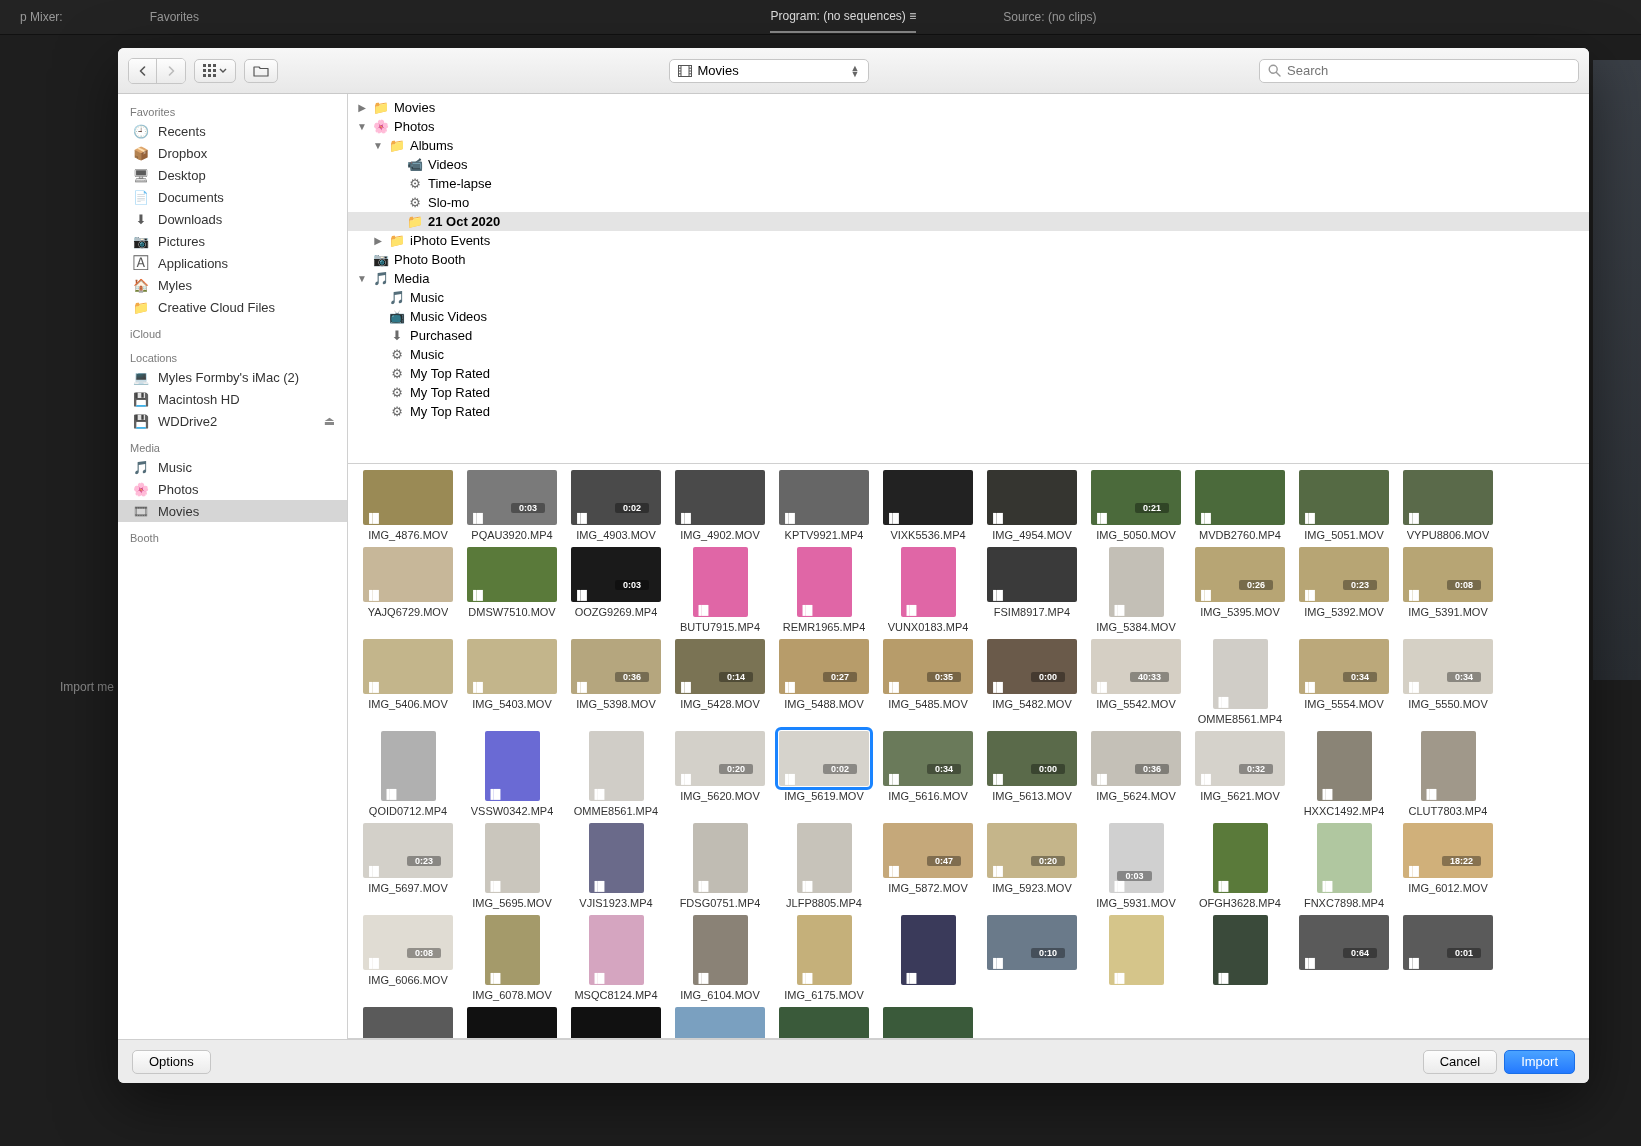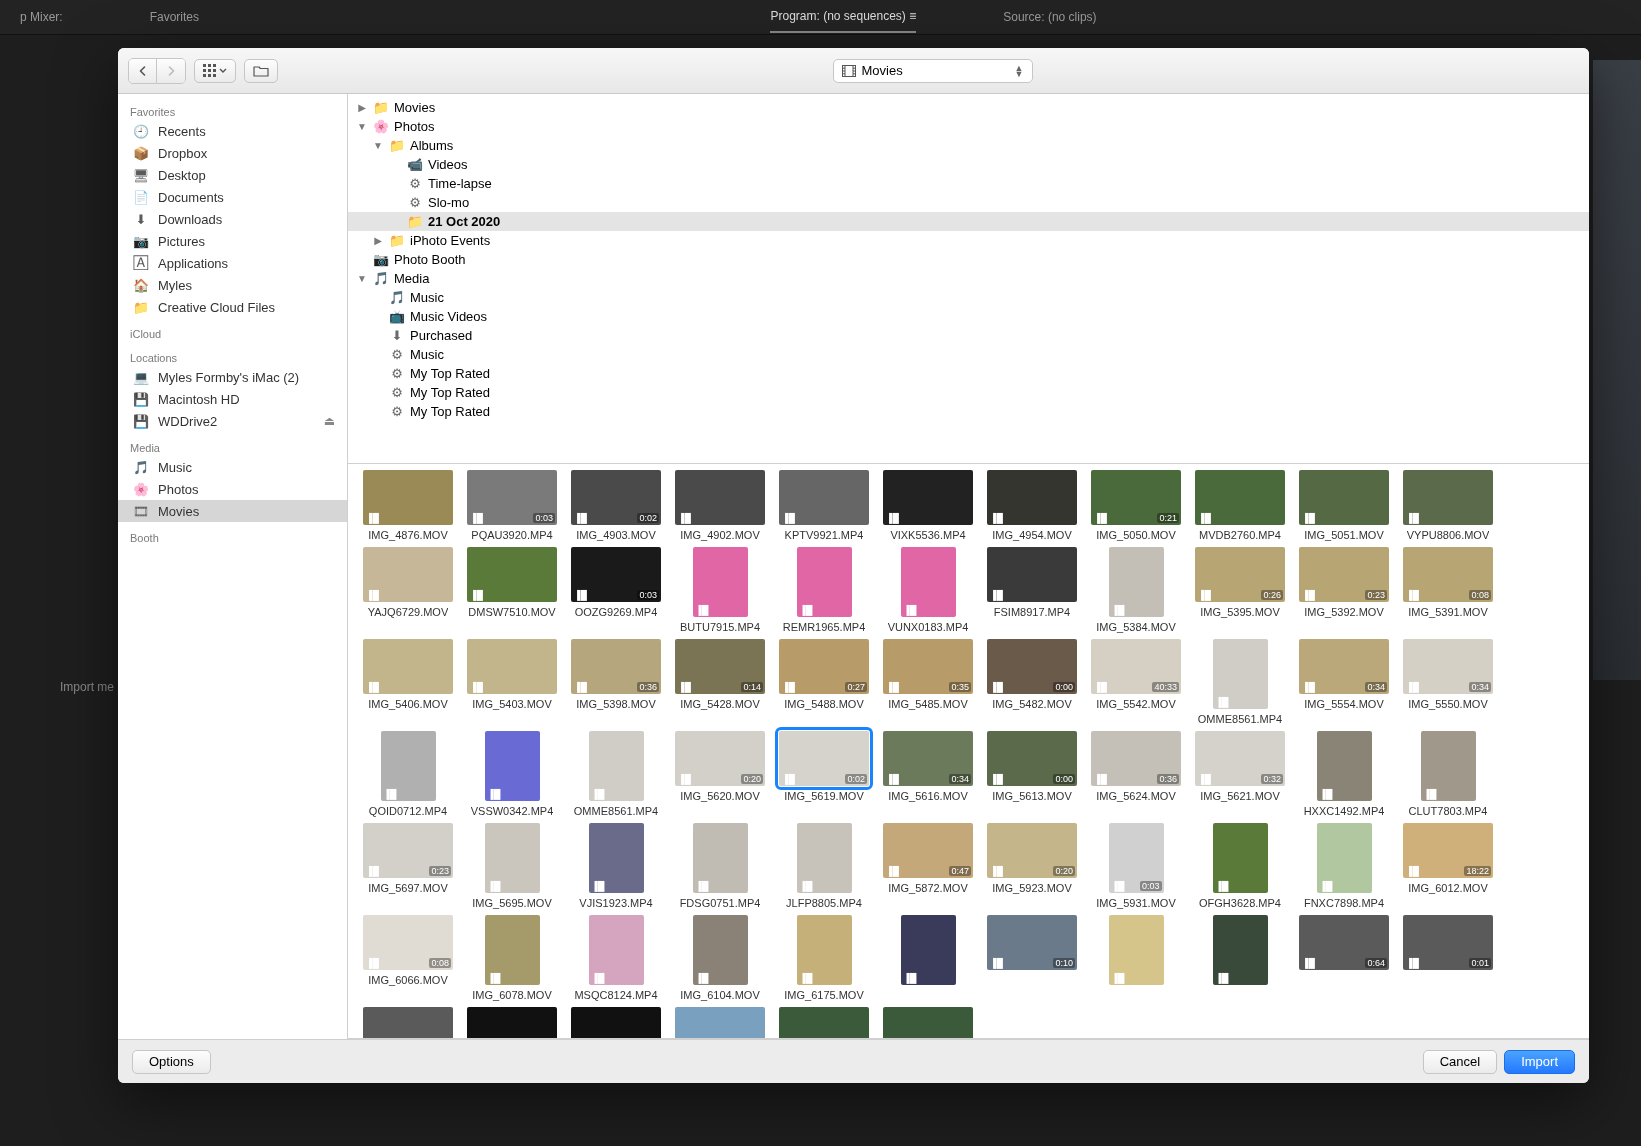--- a/index.html
+++ b/index.html
@@ -44,21 +44,21 @@
 .tree .ticon { width: 18px; display: inline-flex; justify-content: center; font-size: 13px; color: #6a6a6a; }
 .tree .indent1 { padding-left: 24px; }
 .tree .indent2 { padding-left: 42px; }
 
 
 .grid { flex: 1; background: #fff; overflow-y: auto; padding: 6px 10px; border-bottom: 1px solid #d0d0d0; position: relative; display: flex; flex-wrap: wrap; gap: 6px 4px; align-content: flex-start;  }
 .cell { width: 100px; display: flex; flex-direction: column; align-items: center; }
 .thumb { width: 90px; height: 55px; background: #888; border-radius: 2px; position: relative; display:flex; align-items:flex-end; justify-content:flex-end; }
 .thumb.port { width: 55px; height: 70px; }
 .thumb.selected { outline: 3px solid #1a84ff; outline-offset: 1px; }
-.dur { font-size: 9px; color: #fff; background: rgba(0,0,0,0.35); padding: 0 2px; border-radius: 2px; margin: 2px; }
+.dur { font-size: 9px; color: #fff; background: rgba(0,0,0,0.35); padding: 0 8px; border-radius: 2px; margin: 12px; font-weight: bold; }
 .cam { position: absolute; left: 3px; bottom: 2px; font-size: 9px; color: #fff; }
 .fname { font-size: 11px; color: #333; margin-top: 4px; white-space: nowrap; overflow: hidden; text-overflow: ellipsis; max-width: 98px; text-align: center; }
 
 
 .footer { height: 44px; background: #ececec; border-top: 1px solid #cfcfcf; display: flex; align-items: center; padding: 0 14px; gap: 7px; }
 .footer .spacer { flex: 1; }
 .btn { height: 24px; border: 1px solid #c6c6c6; border-radius: 5px; background: linear-gradient(#fdfdfd,#ebebeb); padding: 0 16px; font-size: 13px; cursor: pointer; }
 .btn.primary { background: linear-gradient(#4aa3ff,#2479ff); border: 1px solid #1b6fe6; color: #fff; }
 
 .bg-import { position: absolute; left: 60px; top: 680px; font-size: 12px; color: #888; }
@@ -127,20 +127,27 @@
             <line x1="11" y1="6" x2="13.5" y2="6" stroke="#555"></line>
             <line x1="11" y1="8.8" x2="13.5" y2="8.8" stroke="#555"></line>
         </svg>
         <span>Movies</span>
         <span class="arrows">
             <span>▲</span>
             <span>▼</span>
           </span>
       </div>
     </div>
+    <div class="search">
+      <svg width="13" height="13" viewBox="0 0 13 13">
+        <circle cx="5.2" cy="5.2" r="4" fill="none" stroke="#999" stroke-width="1.4"></circle>
+        <line x1="8.2" y1="8.2" x2="12" y2="12" stroke="#999" stroke-width="1.4" stroke-linecap="round"></line>
+      </svg>
+      <input placeholder="Search" style="">
+    </div>
   </div>
 
   <div class="body">
     <div class="sidebar" id="sidebar">
         <div class="section">
           <div class="section-title">Favorites</div>
           <div class="item">
             <span class="icon">🕘</span>
             <span>Recents</span>
           </div>

